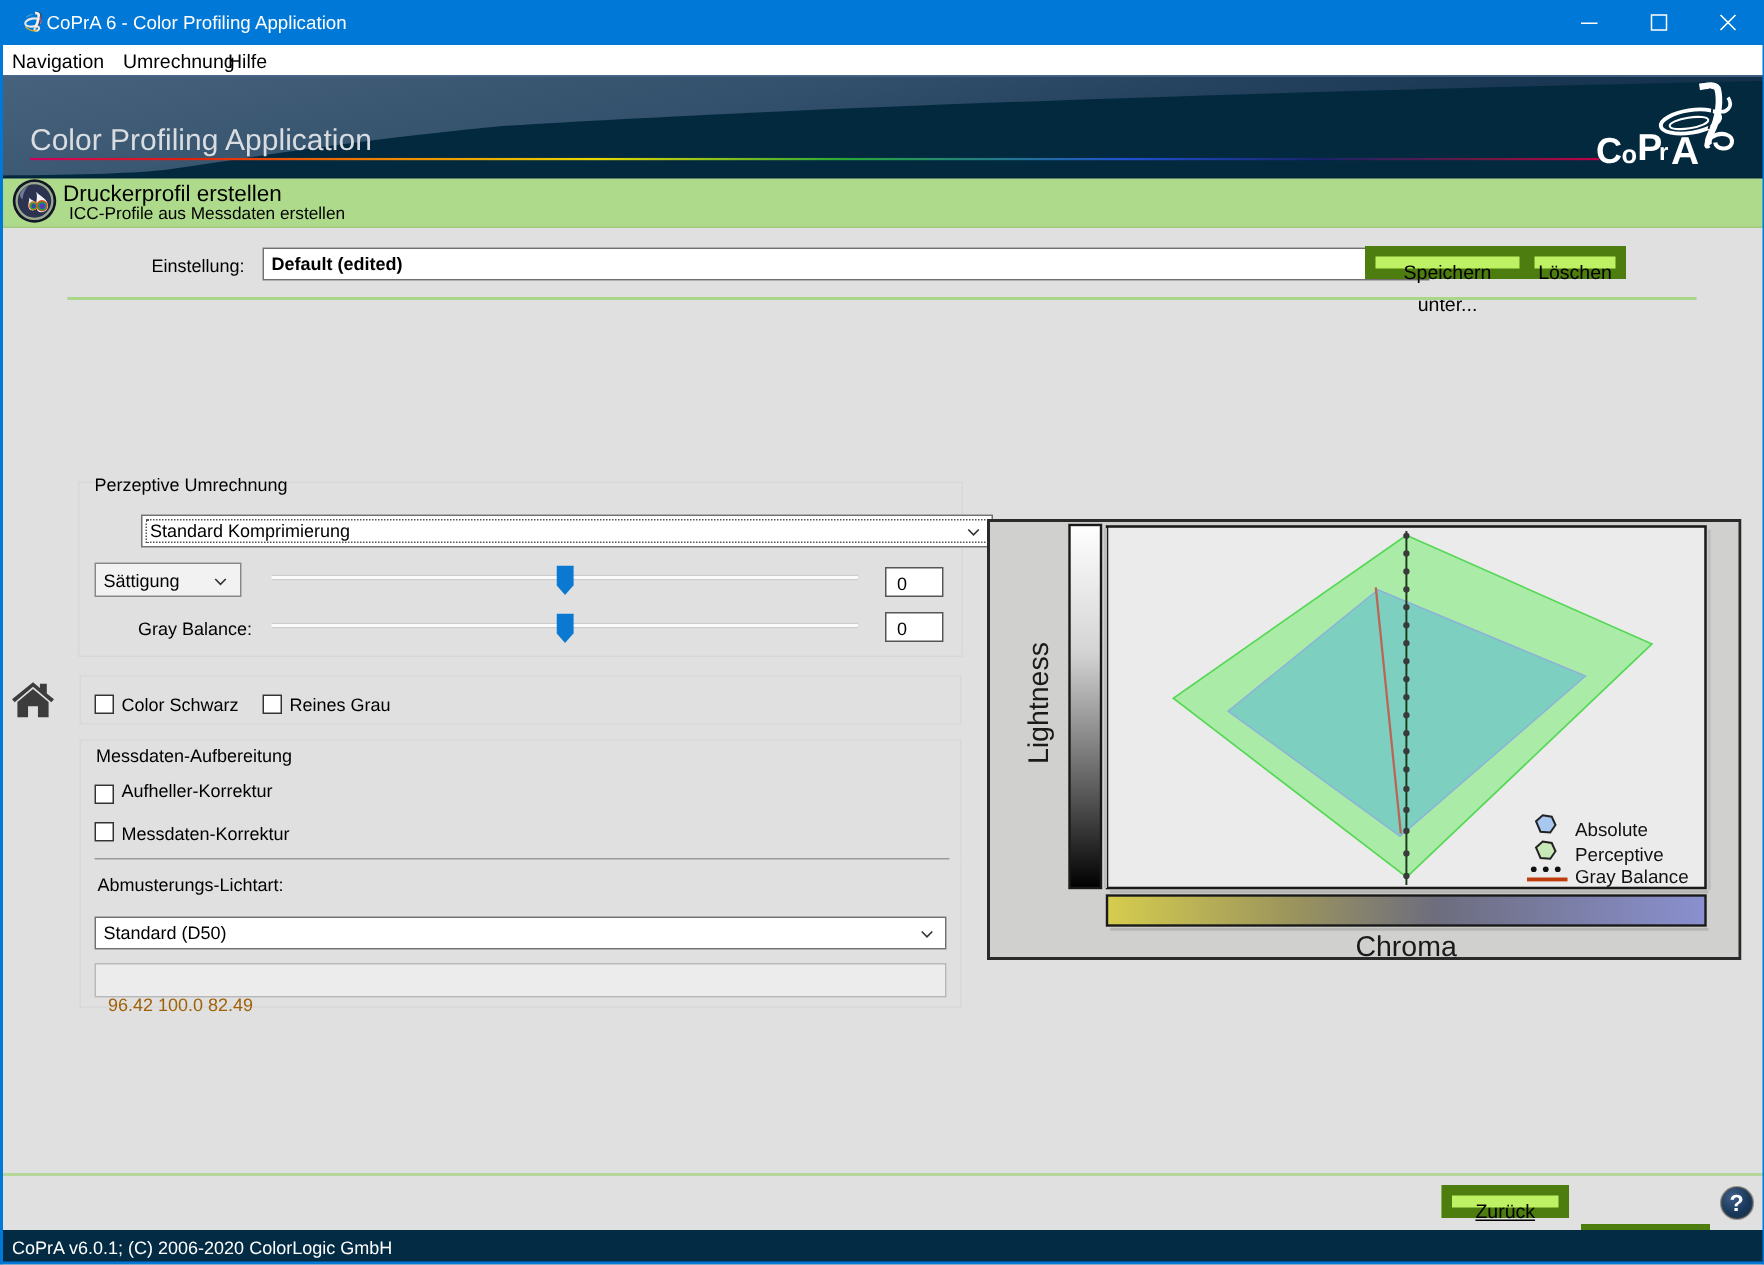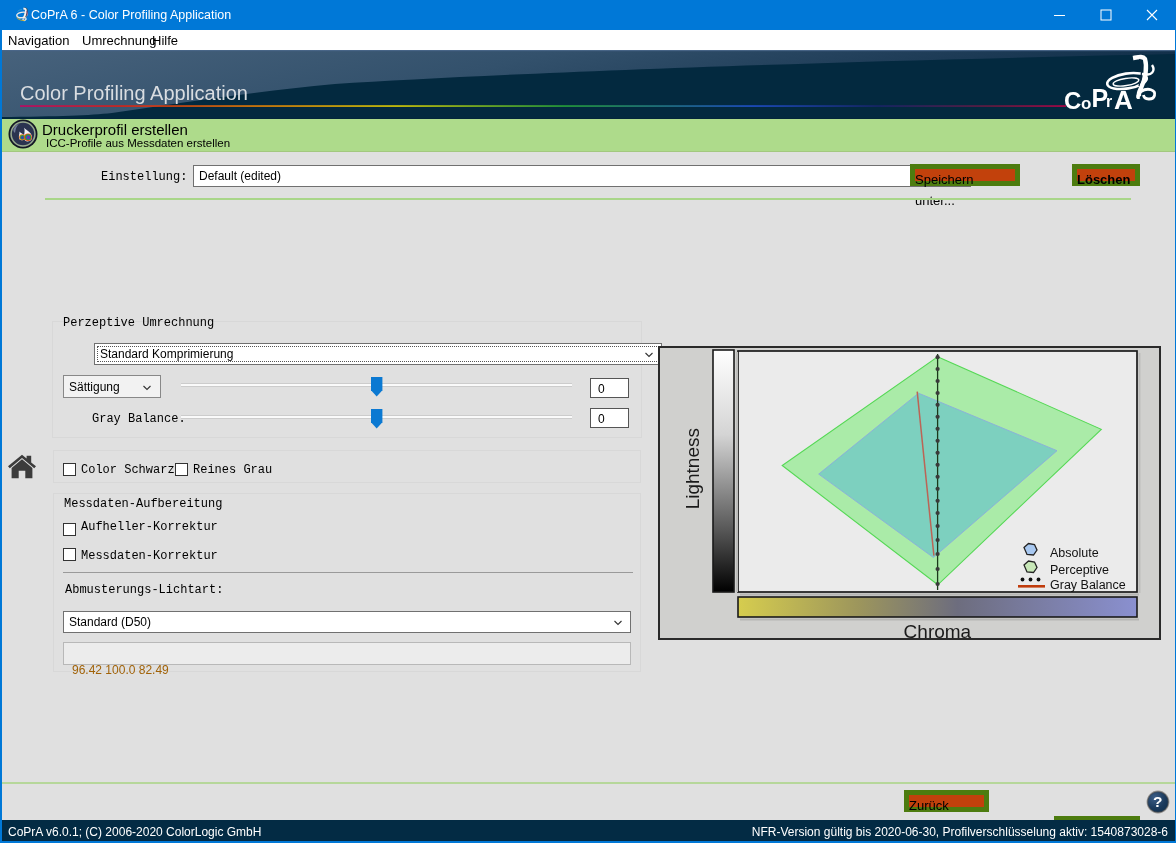--- a/index.html
+++ b/index.html
@@ -7,25 +7,25 @@
   svg{font-family:"Liberation Sans",sans-serif;}
   .abs{position:absolute;}
   #win{position:relative;width:1176px;height:843px;background:#e0e0e0;}
   
   #titlebar{left:0;top:0;width:1176px;height:30px;background:#0078d7;color:#fff;}
   #titletext{left:31px;top:8px;font-size:12.5px;color:#fff;}
   .winbtn{top:0;width:46px;height:30px;color:#fff;}
   
   #menubar{left:0;top:30px;width:1176px;height:20px;background:#ffffff;color:#000;}
   .menuitem{top:33px;font-size:13px;color:#000;}
-  .lbl{font-size:12px;color:#000;font-family:Liberation Mono, monospace;}
+  .lbl{font-size:12px;color:#000;}
   .combo{background:#fff;border:1px solid #707070;box-sizing:border-box;}
   .combo .ctext{position:absolute;left:5px;top:3px;font-size:12px;color:#000;white-space:nowrap;}
   .chev{position:absolute;width:10px;height:10px;}
-  .btn{background:#c2410c;border:5px solid #4d7c0f;box-sizing:border-box;font-size:13px;color:#000;text-align:left;}
+  .btn{background:#bef264;border:7px solid #4d7c0f;box-sizing:border-box;font-size:13px;color:#000;text-align:center;}
   .cb{width:13px;height:13px;background:#fff;border:1px solid #333;box-sizing:border-box;}
 </style>
 </head>
 <body>
 <div id="win">
 
   <div class="abs" id="titlebar"></div>
   <svg class="abs" style="left:16px;top:7px" width="14" height="16" viewBox="0 0 18 20">
     <ellipse cx="7.5" cy="10" rx="6.5" ry="3.4" fill="none" stroke="#e8e8e8" stroke-width="1.8" transform="rotate(-10 7.5 10)"></ellipse>
     <path d="M10.3 2.3 C13.3 1.8 13.8 3.3 13.3 6.3 C12.8 9.8 11.8 12.3 10.3 14.8" fill="none" stroke="#3a4a55" stroke-width="3.4"></path>
@@ -107,28 +107,28 @@
     <circle cx="14.4" cy="18.4" r="1.5" fill="#3048b0"></circle>
     <circle cx="20" cy="18.2" r="3.8" fill="#e84818"></circle>
     <circle cx="20.1" cy="18.3" r="3" fill="#28a038"></circle>
     <circle cx="20.2" cy="18.4" r="2.1" fill="#2858c8"></circle>
     <circle cx="20.3" cy="18.5" r="1.2" fill="#8828a0"></circle>
   </svg>
   <div class="abs" style="left:42px;top:121px;font-size:15px;color:#000;">Druckerprofil erstellen</div>
   <div class="abs" style="left:46px;top:137px;font-size:11.5px;color:#000;">ICC-Profile aus Messdaten erstellen</div>
 
   <div class="abs lbl" style="left:101px;top:170px;">Einstellung:</div>
-  <div class="abs combo" style="left:193px;top:165px;width:778px;height:22px;">
+  <div class="abs combo" style="left:175px;top:165px;width:778px;height:22px;font-weight:bold;">
     <div class="ctext">Default (edited)</div>
     <svg class="chev" style="right:7px;top:6px" viewBox="0 0 10 10">
         <path d="M1.5 3 L5 6.5 L8.5 3" fill="none" stroke="#333" stroke-width="1.1"></path>
       </svg>
   </div>
   <div class="abs btn" style="left:910px;top:164px;width:110px;height:22px;line-height:21px;">Speichern unter...</div>
-  <div class="abs btn" style="left:1072px;top:164px;width:68px;height:22px;line-height:21px;font-weight:bold;">Löschen</div>
+  <div class="abs btn" style="left:1016px;top:164px;width:68px;height:22px;line-height:21px;">Löschen</div>
   <div class="abs" style="left:45px;top:198px;width:1086px;height:1.5px;background:#a9d689;"></div>
 
   <div class="abs" style="left:52px;top:321px;width:590px;height:117px;border:1px solid #d8d8d8;box-sizing:border-box;"></div>
   <div class="abs" style="left:53px;top:450px;width:588px;height:33px;border:1px solid #d8d8d8;box-sizing:border-box;"></div>
   <div class="abs" style="left:53px;top:493px;width:588px;height:80px;border:1px solid #d8d8d8;border-bottom:none;box-sizing:border-box;"></div>
   <div class="abs" style="left:53px;top:573px;width:588px;height:99px;border:1px solid #d8d8d8;border-top:none;box-sizing:border-box;"></div>
 
   <div class="abs lbl" style="left:63px;top:316px;">Perzeptive Umrechnung</div>
   <div class="abs combo" style="left:63px;top:343px;width:568px;height:22px;margin-left:31px;">
     <div style="position:absolute;left:2px;top:2px;right:2px;bottom:2px;border:1px dotted #555;"></div>
@@ -255,34 +255,33 @@
 
     <rect x="82" y="247.5" width="399" height="2" fill="#b6b6b4"></rect>
       <rect x="480.5" y="7" width="2" height="240" fill="#bdbdbb"></rect>
       <rect x="78" y="6" width="2" height="240" fill="#bdbdbb"></rect>
       <rect x="80" y="251" width="399" height="20" fill="url(#chr)" stroke="#1a1a1a" stroke-width="1.6"></rect>
       <rect x="82" y="272.5" width="399" height="2" fill="#b6b6b4"></rect>
     <text x="279.4" y="291.5" font-size="19" fill="#1a1a1a" text-anchor="middle">Chroma</text>
   </svg>
 
   <div class="abs" style="left:0;top:782px;width:1176px;height:2px;background:#b6d79a;"></div>
-  <div class="abs btn" style="left:904px;top:790px;width:85px;height:22px;line-height:21px;">Zurück</div>
+  <div class="abs btn" style="left:961px;top:790px;width:85px;height:22px;line-height:21px;text-decoration:underline;">Zurück</div>
   <div class="abs btn" style="left:1054px;top:816px;width:86px;height:22px;line-height:21px;">Weiter</div>
   <svg class="abs" style="left:1146px;top:790px" width="24" height="24">
     <defs>
         <radialGradient id="helpg" cx="0.35" cy="0.3" r="0.9">
       <stop offset="0" stop-color="#3e5f88"></stop>
           <stop offset="0.55" stop-color="#1b3a5c"></stop>
           <stop offset="1" stop-color="#0e2c48"></stop>
     </radialGradient>
       </defs>
     <circle cx="12" cy="12" r="10.6" fill="url(#helpg)" stroke="#56514b" stroke-opacity="0.55" stroke-width="1.6"></circle>
     <text x="11.8" y="17" font-size="15.5" font-weight="bold" fill="#fff" text-anchor="middle" font-family="Liberation Sans">?</text>
   </svg>
 
   <div class="abs" style="left:0;top:820px;width:1176px;height:23px;background:#032b44;"></div>
   <div class="abs" style="left:8px;top:825px;font-size:12px;color:#fff;">CoPrA v6.0.1; (C) 2006-2020 ColorLogic GmbH</div>
-  <div class="abs" style="right:8px;top:825px;font-size:12px;color:#fff;">NFR-Version gültig bis 2020-06-30, Profilverschlüsselung aktiv: 1540873028-6</div>
 
   <div class="abs" style="left:0;top:30px;width:2px;height:813px;background:#0078d7;"></div>
   <div class="abs" style="left:1174.5px;top:30px;width:1.5px;height:813px;background:#0078d7;"></div>
   <div class="abs" style="left:0;top:841px;width:1176px;height:2px;background:#0078d7;"></div>
 </div>
 
 </body></html>

